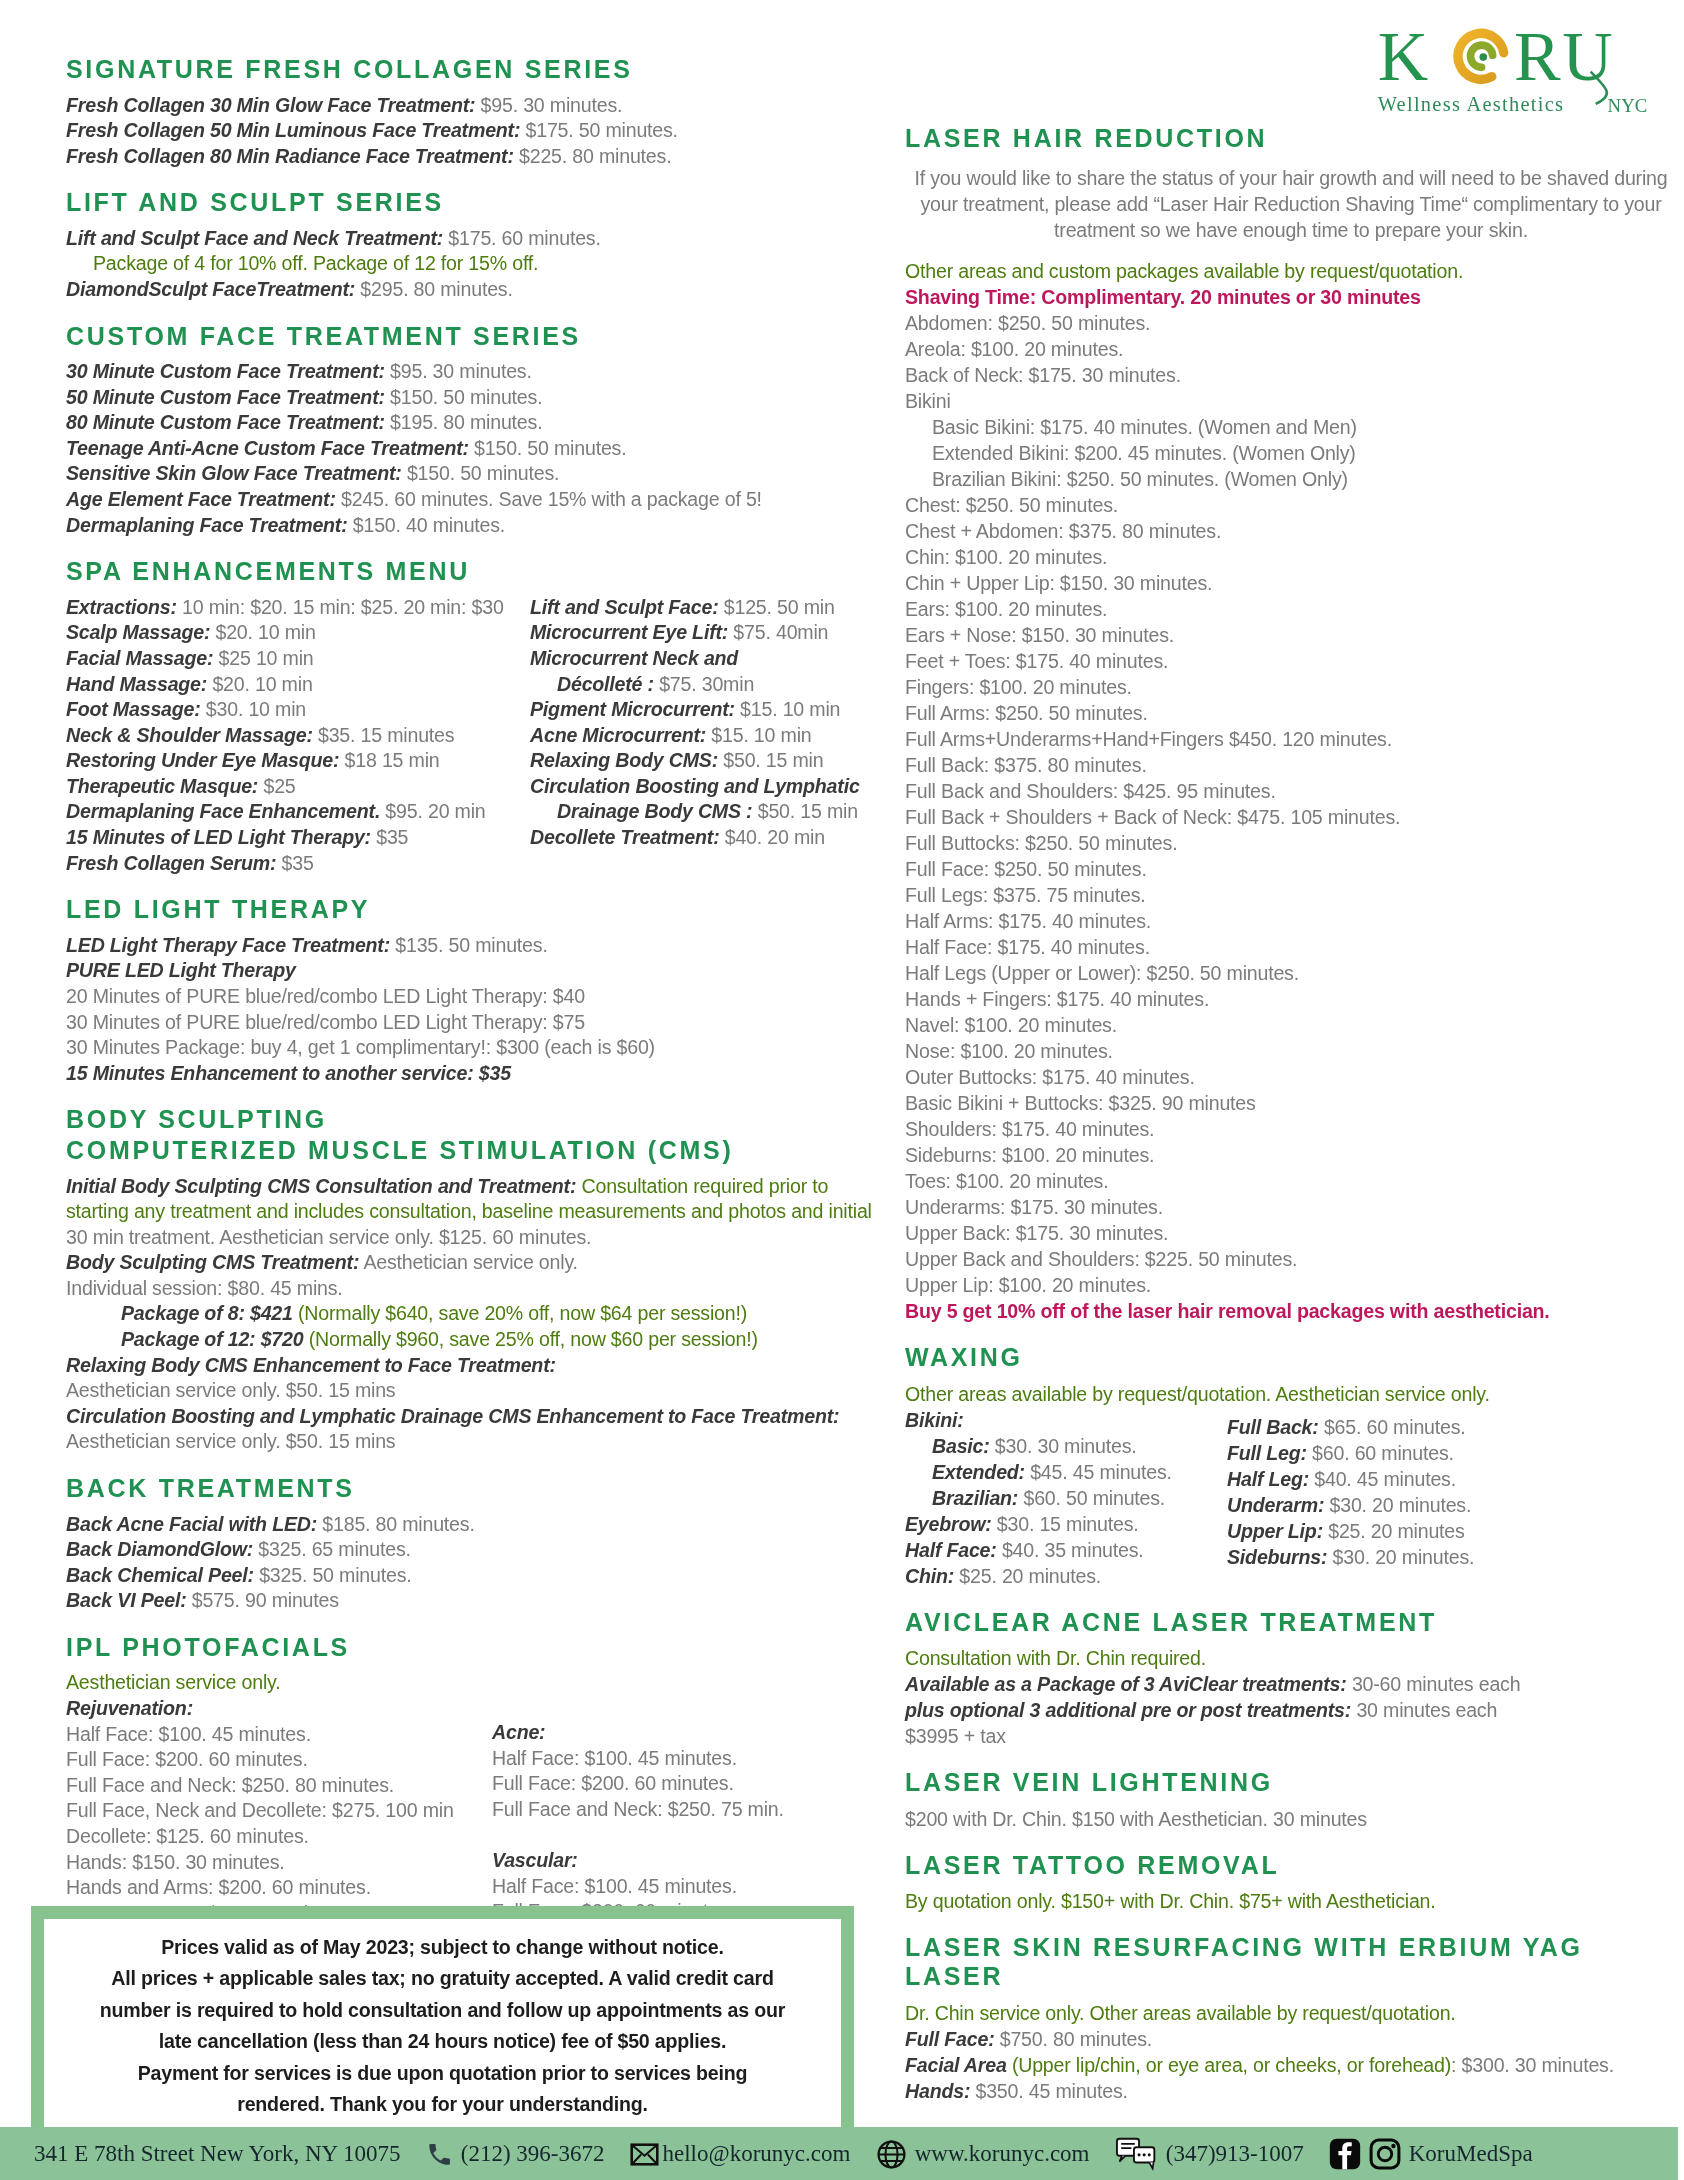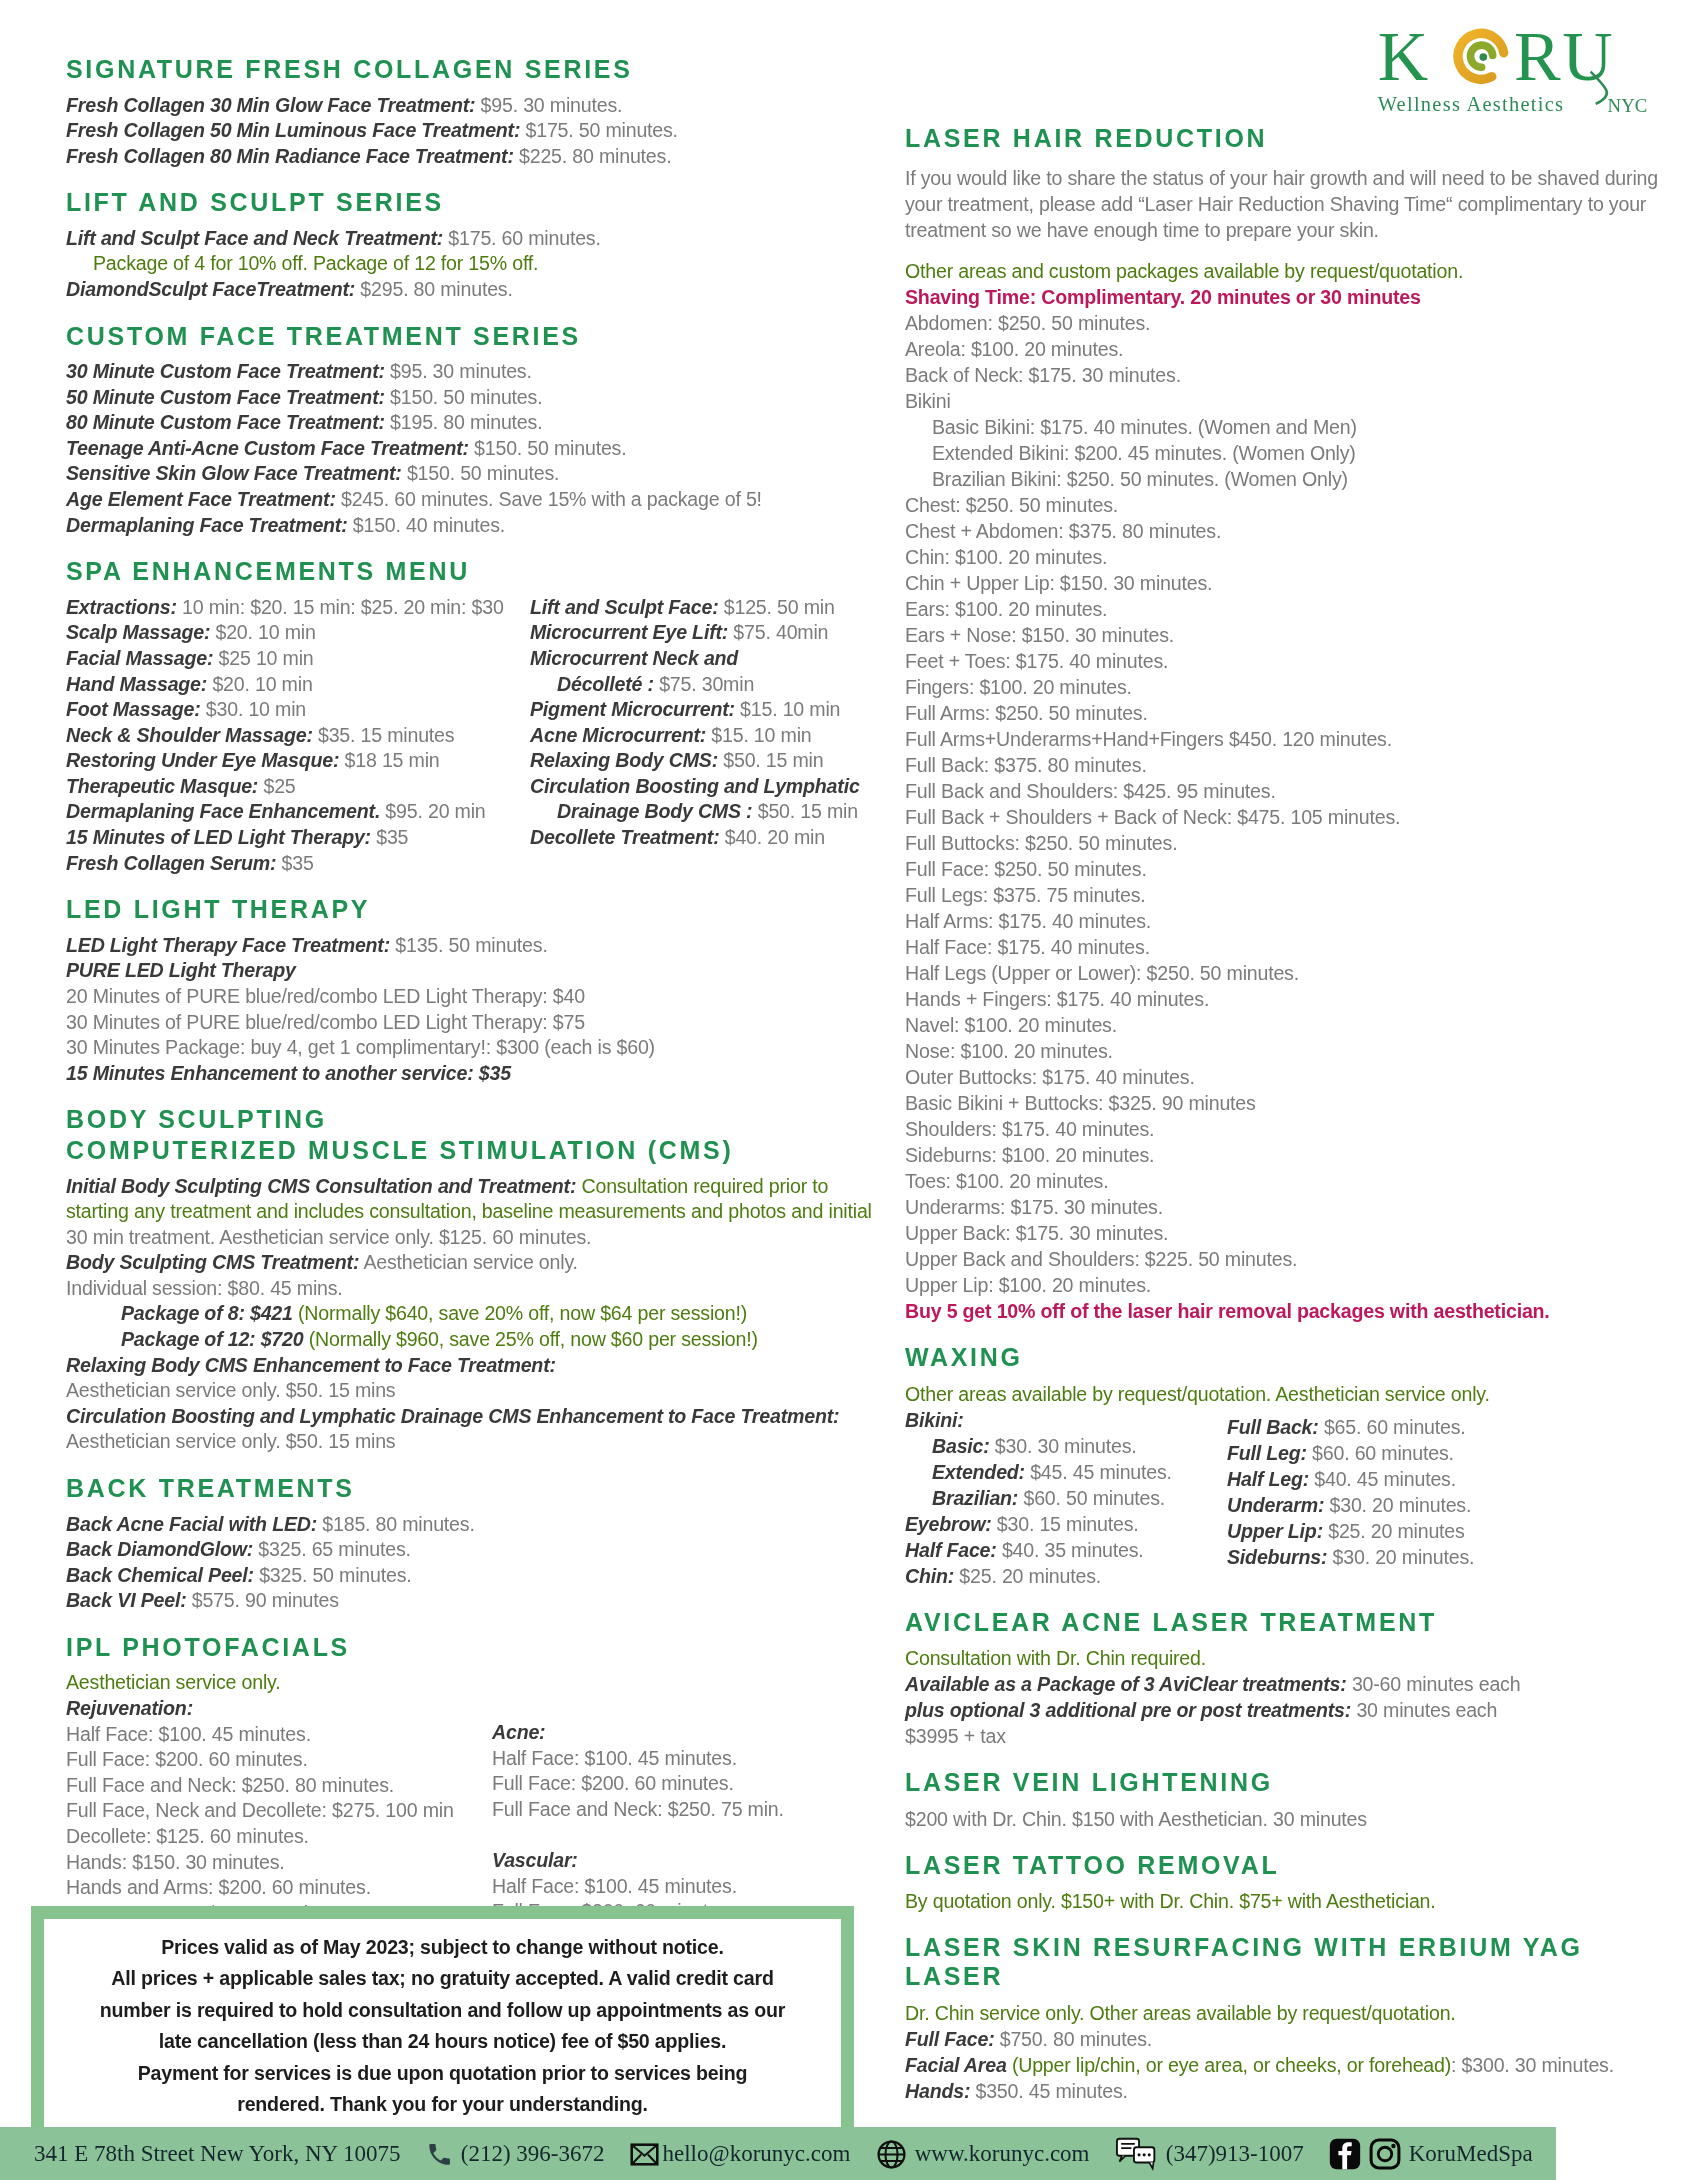--- a/index.html
+++ b/index.html
@@ -47,21 +47,21 @@
   }
   #notice-inner { background: #ffffff; padding: 12.8px 5.1px 14.5px 5.1px; }
   .notice-line {
     font-size: 19.6px; line-height: 31.5px; font-weight: 700;
     color: #1d1d1d; text-align: center; white-space: nowrap;
     letter-spacing: -0.2px;
   }
 
   
   #footer {
-    position: absolute; left: 0; top: 2127px; width: 1556px; height: 54px;
+    position: absolute; left: 0; top: 2127px; width: 1678px; height: 54px;
     background: #8CC297;
     display: flex; align-items: center;
     padding: 0 34px; gap: 25.6px;
     font-family: "Liberation Serif", "DejaVu Serif", serif;
     font-size: 23px; color: #15262e;
   }
   .f-item { display: flex; align-items: center; gap: 7.7px; white-space: nowrap; }
   .f-item svg { display: block; }
 </style>
 </head>
@@ -194,21 +194,21 @@
           <div class="line"><span class="p-r">Half Face: $100. 45 minutes.</span></div>
           <div class="line"><span class="p-r">Full Face: $200. 60 minutes.</span></div>
           <div class="line"><span class="p-r">Spot Treatment: $100. 30 minutes.</span></div>
         </div>
       </div>
     </section>
   </div>
 <div class="col" id="col-right">
     <section>
       <div class="h">LASER HAIR REDUCTION</div>
-      <div class="line" style="margin-top: 12px;"><span class="p-r">If you would like to share the status of your hair growth and will need to be shaved during your treatment, please add “Laser Hair Reduction Shaving Time“ complimentary to your treatment so we have enough time to prepare your skin.</span></div>
+      <div class="line" style="margin-top: 12px; text-align: center;"><span class="p-r">If you would like to share the status of your hair growth and will need to be shaved during your treatment, please add “Laser Hair Reduction Shaving Time“ complimentary to your treatment so we have enough time to prepare your skin.</span></div>
       <div class="line" style="margin-top: 15.3px;"><span class="p-i">Other areas and custom packages available by request/quotation.</span></div>
       <div class="line"><span class="p-b">Shaving Time: Complimentary. 20 minutes or 30 minutes</span></div>
       <div class="line"><span class="p-r">Abdomen: $250. 50 minutes.</span></div>
       <div class="line"><span class="p-r">Areola: $100. 20 minutes.</span></div>
       <div class="line"><span class="p-r">Back of Neck: $175. 30 minutes.</span></div>
       <div class="line"><span class="p-r">Bikini</span></div>
       <div class="line" style="padding-left: 27px;"><span class="p-r">Basic Bikini: $175. 40 minutes.  (Women and Men)</span></div>
       <div class="line" style="padding-left: 27px;"><span class="p-r">Extended Bikini: $200. 45 minutes. (Women Only)</span></div>
       <div class="line" style="padding-left: 27px;"><span class="p-r">Brazilian Bikini: $250. 50 minutes.   (Women Only)</span></div>
       <div class="line"><span class="p-r">Chest: $250. 50 minutes.</span></div>

